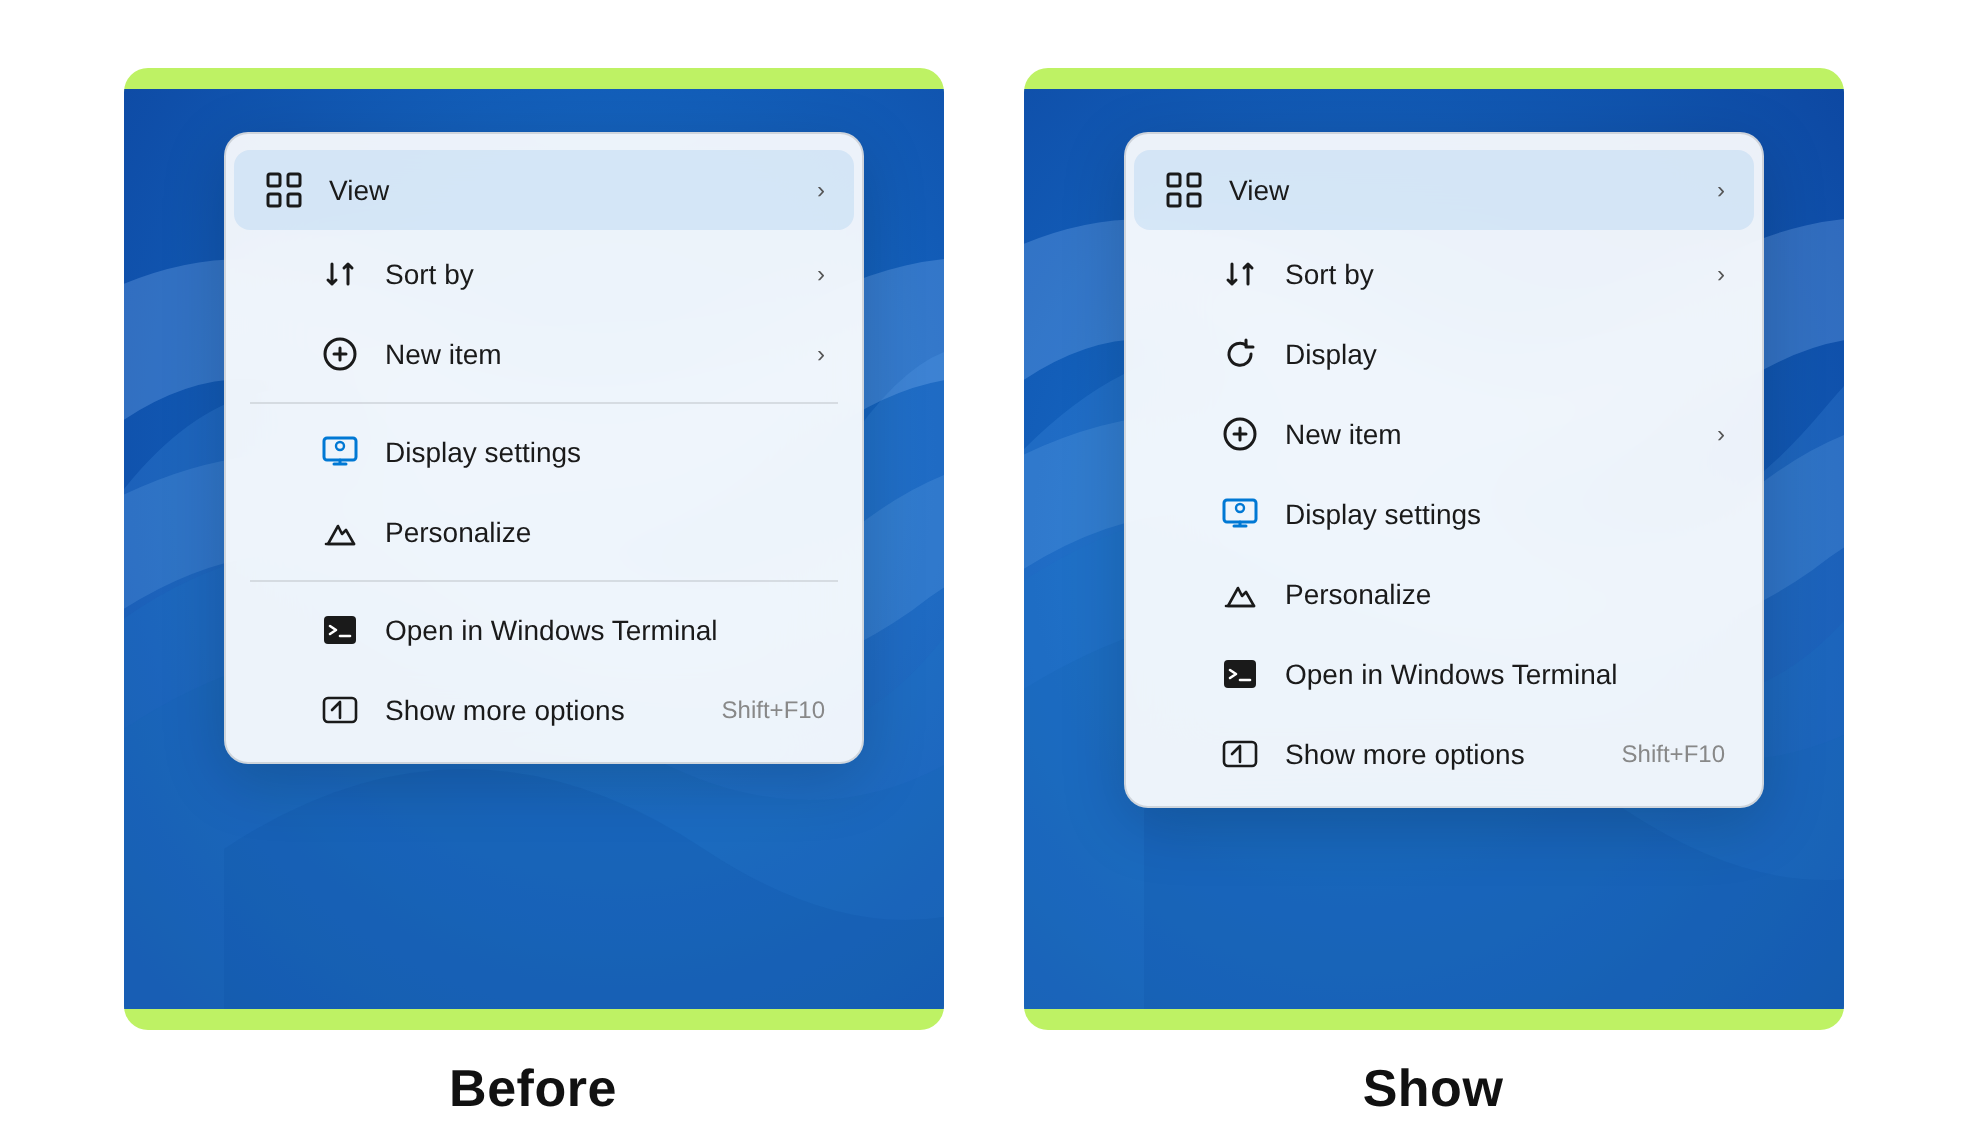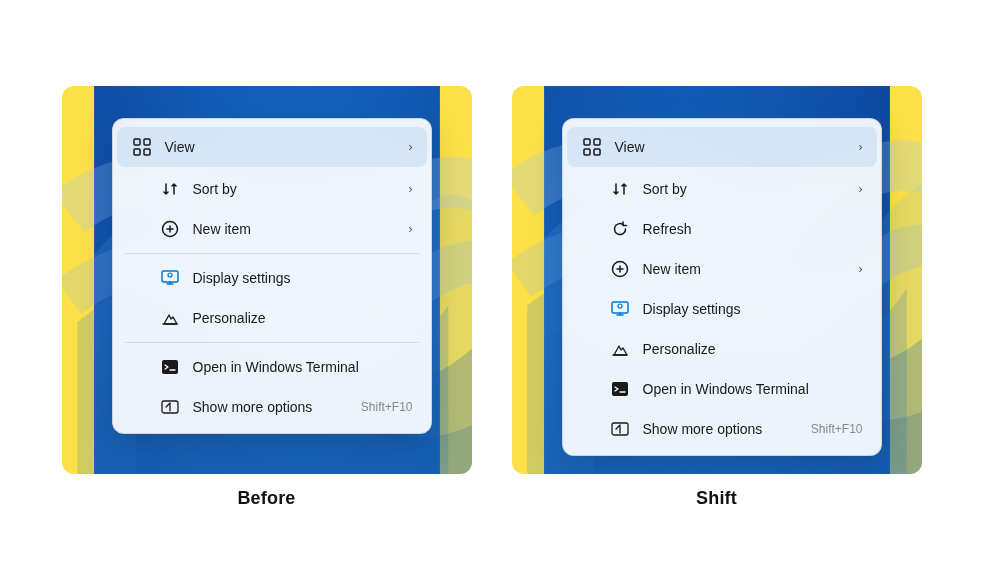--- a/index.html
+++ b/index.html
@@ -21,25 +21,25 @@
       gap: 40px;
       padding: 20px 20px 0 20px;
     }
     .panel {
       display: flex;
       flex-direction: column;
       align-items: center;
     }
     .desktop-bg {
       width: 410px;
-      height: 388px;
+      height: 481px;
       border-radius: 12px;
       overflow: hidden;
       position: relative;
-      background: #fde047;
+      background: #bef264;
     }
     
     .desktop-bg svg.bg-svg {
       position: absolute;
       top: 0; left: 0;
       width: 100%; height: 100%;
     }
     .context-menu-wrapper {
       position: absolute;
       top: 32px;
@@ -94,21 +94,21 @@
       font-size: 12px;
       color: #888;
       margin-left: auto;
     }
     .menu-divider {
       height: 1px;
       background: rgba(0,0,0,0.1);
       margin: 4px 12px;
     }
     .label-text {
-      font-size: 18px;
+      font-size: 26px;
       font-weight: 700;
       color: #111;
       margin-top: 14px;
       letter-spacing: 0.01em;
     }
     
     .icon-view { color: #1a1a1a; }
     .icon-sort { color: #1a1a1a; }
     .icon-new { color: #1a1a1a; }
     .icon-display { color: #0078d4; }
@@ -274,21 +274,21 @@
             <span class="chevron">›</span>
           </div>
 
           <div class="menu-item">
             <span class="icon icon-refresh">
               <svg width="18" height="18" viewBox="0 0 18 18" fill="none" xmlns="http://www.w3.org/2000/svg">
                 <path d="M14.5 9 A5.5 5.5 0 1 1 12 4.5" stroke="#1a1a1a" stroke-width="1.5" stroke-linecap="round" fill="none"></path>
                 <path d="M12 2 L12 5.5 L15.5 5.5" stroke="#1a1a1a" stroke-width="1.5" stroke-linecap="round" stroke-linejoin="round" fill="none"></path>
               </svg>
             </span>
-            <span class="label">Refresh</span>
+            <span class="label">Display</span>
           </div>
 
           <div class="menu-item">
             <span class="icon icon-new">
               <svg width="18" height="18" viewBox="0 0 18 18" fill="none" xmlns="http://www.w3.org/2000/svg">
                 <circle cx="9" cy="9" r="7.5" stroke="#1a1a1a" stroke-width="1.5"></circle>
                 <path d="M9 6 L9 12 M6 9 L12 9" stroke="#1a1a1a" stroke-width="1.5" stroke-linecap="round"></path>
               </svg>
             </span>
             <span class="label">New item</span>
@@ -333,15 +333,15 @@
                 <rect x="1" y="3" width="16" height="12" rx="2" stroke="#1a1a1a" stroke-width="1.3"></rect>
                 <path d="M5 9 L9 5 L9 13" stroke="#1a1a1a" stroke-width="1.3" stroke-linecap="round" stroke-linejoin="round"></path>
               </svg>
             </span>
             <span class="label">Show more options</span>
             <span class="shortcut">Shift+F10</span>
           </div>
         </div>
       </div>
     </div>
-    <div class="label-text">Shift</div>
+    <div class="label-text">Show</div>
   </div>
 </div>
 
 </body></html>

